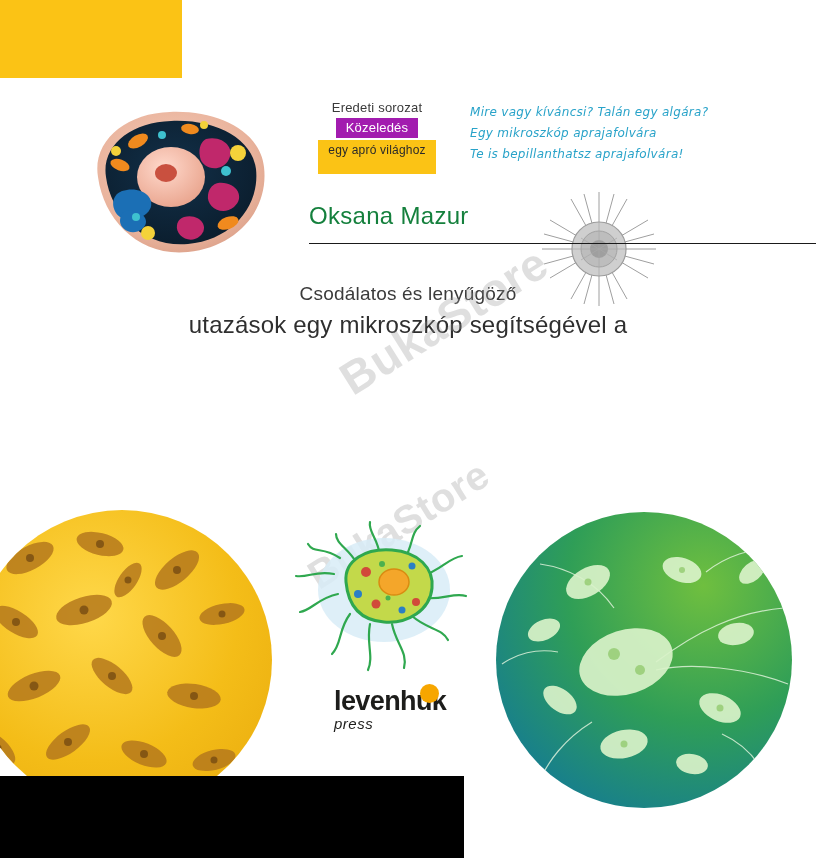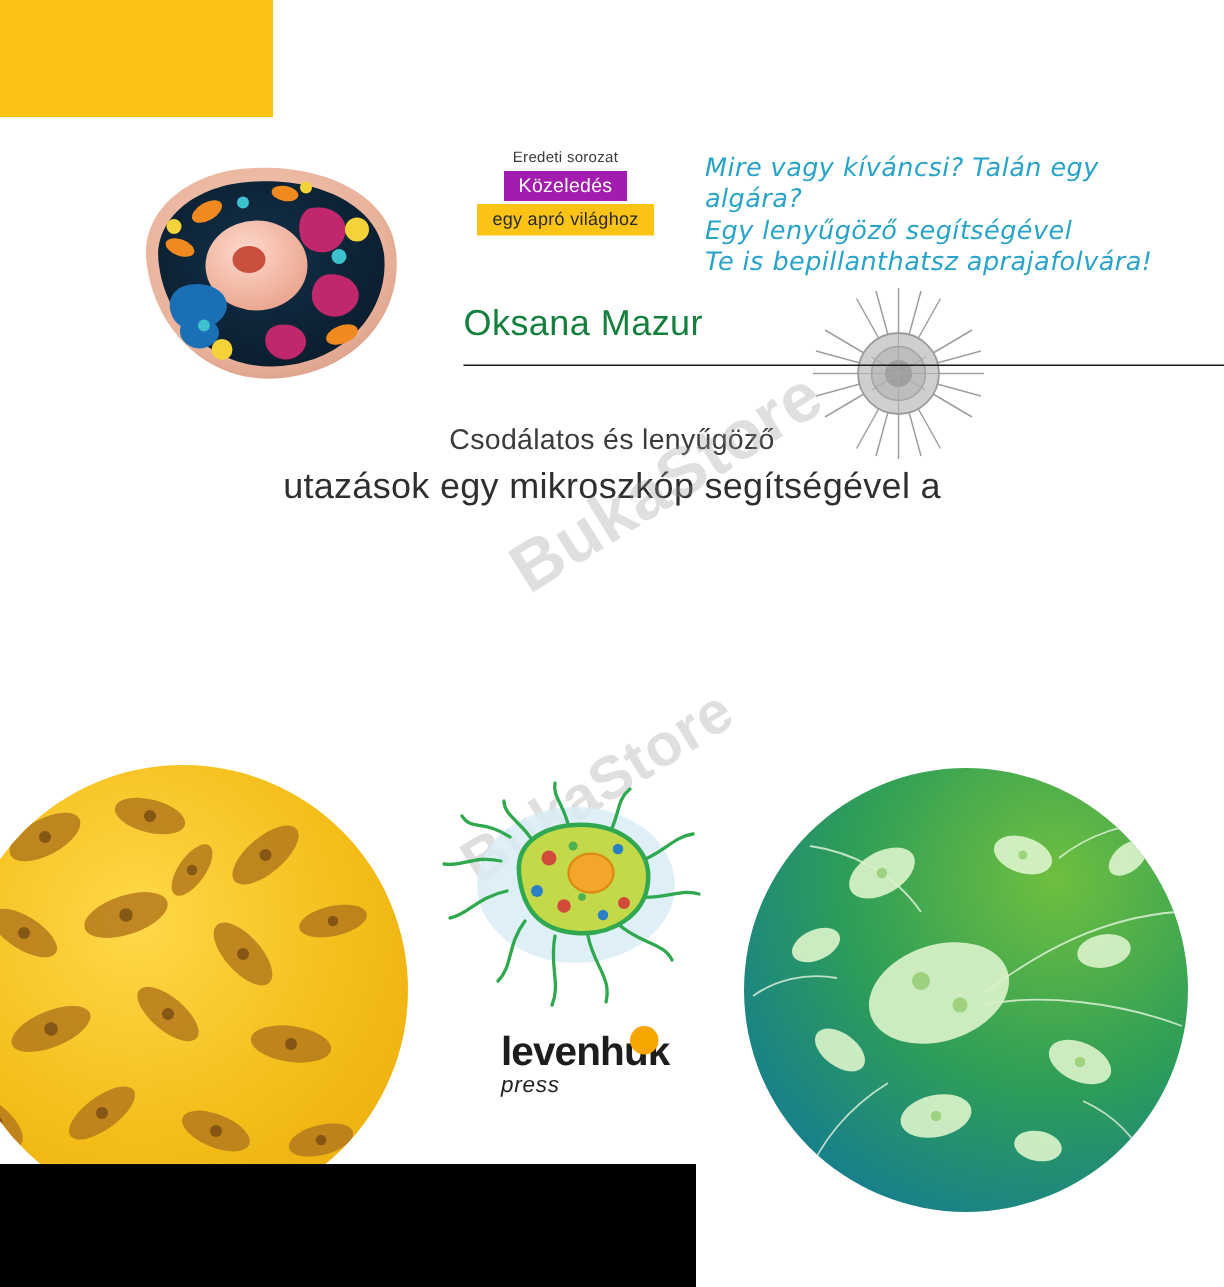--- a/index.html
+++ b/index.html
@@ -36,53 +36,53 @@
 
   
   .series-block {
     position: absolute;
     left: 318px;
     top: 100px;
     width: 118px;
     text-align: center;
   }
   .series-top {
-    font-size: 10px;
+    font-size: 13px;
     color: #3a3a3a;
     letter-spacing: .2px;
   }
   .series-mid {
     display: inline-block;
     background: #a21caf;
     color: #ffffff;
     font-size: 13px;
     padding: 2px 10px 3px 10px;
     margin-top: 3px;
     letter-spacing: .2px;
   }
   .series-bot {
     display: block;
     background: #fbc315;
     color: #2a2a2a;
     font-size: 12px;
-    padding: 3px 6px 4px 6px;
+    padding: 3px 6px 17px 6px;
     margin-top: 2px;
     letter-spacing: .2px;
   }
 
   
   .note {
     position: absolute;
     left: 470px;
     top: 102px;
     width: 300px;
     color: #29a3c9;
     font-family: "DejaVu Sans", sans-serif;
     font-style: italic;
-    font-size: 17px;
+    font-size: 12px;
     line-height: 21px;
     letter-spacing: .3px;
   }
 
   
   .author {
     position: absolute;
     left: 309px;
     top: 202px;
     font-size: 24px;
@@ -288,21 +288,21 @@
 </div>
 
 <div class="series-block">
   <div class="series-top">Eredeti sorozat</div>
   <div class="series-mid">Közeledés</div>
   <div class="series-bot">egy apró világhoz</div>
 </div>
 
 <div class="note">
   <div>Mire vagy kíváncsi? Talán egy algára?</div>
-  <div>Egy lenyűgöző segítségével</div>
+  <div>Egy mikroszkóp aprajafolvára</div>
   <div>Te is bepillanthatsz aprajafolvára!</div>
 </div>
 
 <div class="radiolarian">
   <svg viewBox="0 0 118 118" width="118" height="118" xmlns="http://www.w3.org/2000/svg">
     <g stroke="#8e8e8e" stroke-width="1" opacity=".85">
       <g id="spikes">
         <line x1="59" y1="59" x2="59" y2="2"></line>
         <line x1="59" y1="59" x2="87" y2="9"></line>
         <line x1="59" y1="59" x2="108" y2="30"></line>

